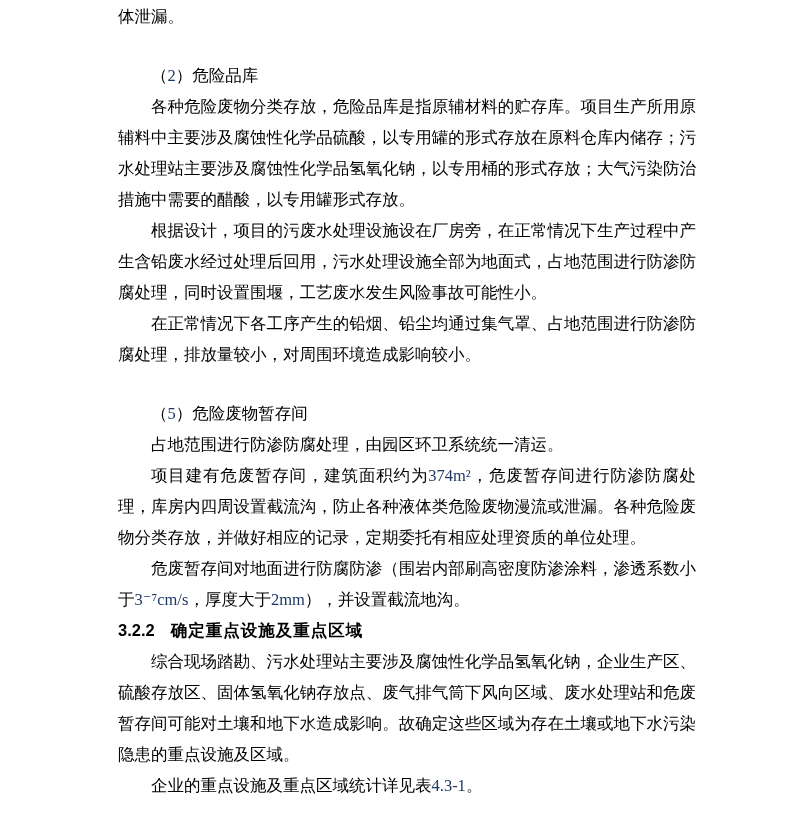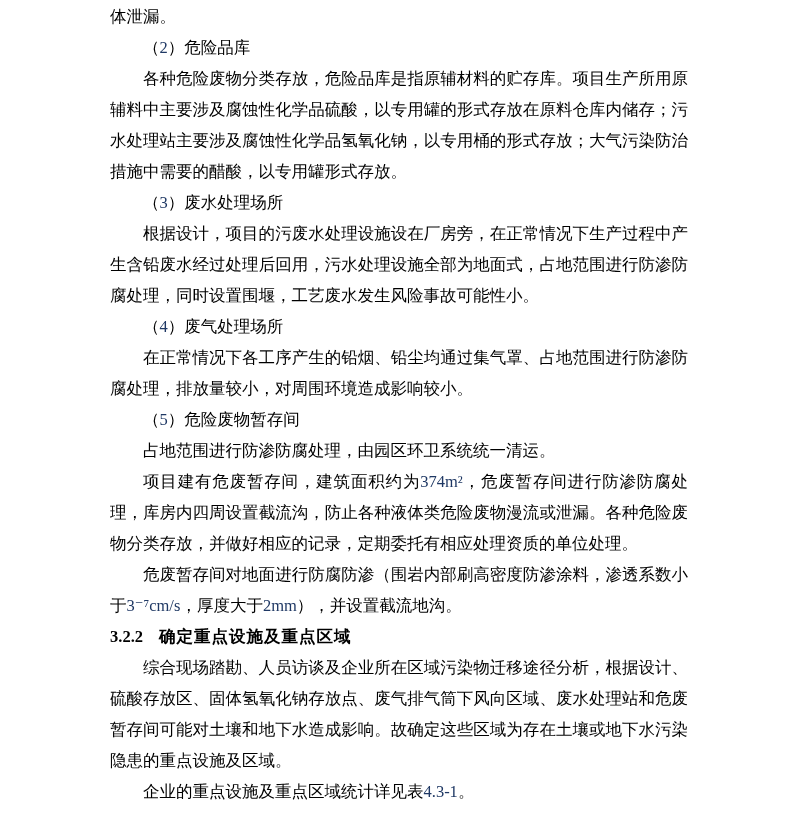--- a/index.html
+++ b/index.html
@@ -10,21 +10,21 @@
   }
   body {
     width: 790px;
     height: 823px;
     position: relative;
     overflow: hidden;
     font-family: "Liberation Serif", "DejaVu Serif", serif;
   }
   .page {
     position: absolute;
-    left: 0; top: 0;
+    left: 8px; top: 0;
     width: 660px; height: 823px;
     background: #ffffff;
   }
   .doc {
     position: absolute;
     left: 110px;
     top: 1px;
     width: 578px;
     font-size: 16.5px;
     line-height: 31px;
@@ -37,52 +37,51 @@
     text-align: justify;
     text-justify: inter-ideograph;
   }
   .continuation {
     text-indent: 0;
     text-align: left;
   }
   .item {
     text-indent: 2em;
     text-align: left;
+    margin-top: 28px;
   }
   .heading {
     font-weight: bold;
     text-indent: 0;
     text-align: left;
   }
   .h-num {
-    font-family: Liberation Serif, serif;
+    font-family: Liberation Sans, sans-serif;
     margin-right: 16px;
   }
   .h-text {
     font-family: Liberation Sans, sans-serif;
     letter-spacing: 1px;
   }
   .latin {
     color: var(--latin-color, #1F3864);
     font-family: "Liberation Serif", "DejaVu Serif", serif;
   }
 </style>
 </head>
 <body style="--latin-color: #1F3864; background: rgb(255, 255, 255);">
 
 <div class="page">
   <div class="doc" style="color: rgb(0, 0, 0);">
       <div class="block continuation">体泄漏。</div>
       <div class="block item">（<span class="latin">2</span>）危险品库</div>
       <div class="block para">各种危险废物分类存放，危险品库是指原辅材料的贮存库。项目生产所用原辅料中主要涉及腐蚀性化学品硫酸，以专用罐的形式存放在原料仓库内储存；污水处理站主要涉及腐蚀性化学品氢氧化钠，以专用桶的形式存放；大气污染防治措施中需要的醋酸，以专用罐形式存放。</div>
-      <div class="block item">（<span class="latin">3</span>）废水处理场所</div>
       <div class="block para">根据设计，项目的污废水处理设施设在厂房旁，在正常情况下生产过程中产生含铅废水经过处理后回用，污水处理设施全部为地面式，占地范围进行防渗防腐处理，同时设置围堰，工艺废水发生风险事故可能性小。</div>
-      <div class="block item">（<span class="latin">4</span>）废气处理场所</div>
       <div class="block para">在正常情况下各工序产生的铅烟、铅尘均通过集气罩、占地范围进行防渗防腐处理，排放量较小，对周围环境造成影响较小。</div>
       <div class="block item">（<span class="latin">5</span>）危险废物暂存间</div>
       <div class="block para">占地范围进行防渗防腐处理，由园区环卫系统统一清运。</div>
       <div class="block para">项目建有危废暂存间，建筑面积约为<span class="latin">374m²</span>，危废暂存间进行防渗防腐处理，库房内四周设置截流沟，防止各种液体类危险废物漫流或泄漏。各种危险废物分类存放，并做好相应的记录，定期委托有相应处理资质的单位处理。</div>
       <div class="block para">危废暂存间对地面进行防腐防渗（围岩内部刷高密度防渗涂料，渗透系数小于<span class="latin">3⁻⁷cm/s</span>，厚度大于<span class="latin">2mm</span>），并设置截流地沟。</div>
       <div class="block heading"><span class="h-num">3.2.2</span><span class="h-text">确定重点设施及重点区域</span></div>
-      <div class="block para">综合现场踏勘、人员访谈及企业所在区域污染物迁移途径分析，根据设计、硫酸存放区、固体氢氧化钠存放点、废气排气筒下风向区域、废水处理站和危废暂存间可能对土壤和地下水造成影响。故确定这些区域为存在土壤或地下水污染隐患的重点设施及区域。</div>
+      <div class="block para">综合现场踏勘、污水处理站主要涉及腐蚀性化学品氢氧化钠，企业生产区、硫酸存放区、固体氢氧化钠存放点、废气排气筒下风向区域、废水处理站和危废暂存间可能对土壤和地下水造成影响。故确定这些区域为存在土壤或地下水污染隐患的重点设施及区域。</div>
       <div class="block para">企业的重点设施及重点区域统计详见表<span class="latin">4.3-1</span>。</div>
     </div>
 </div>
 
 </body></html>

